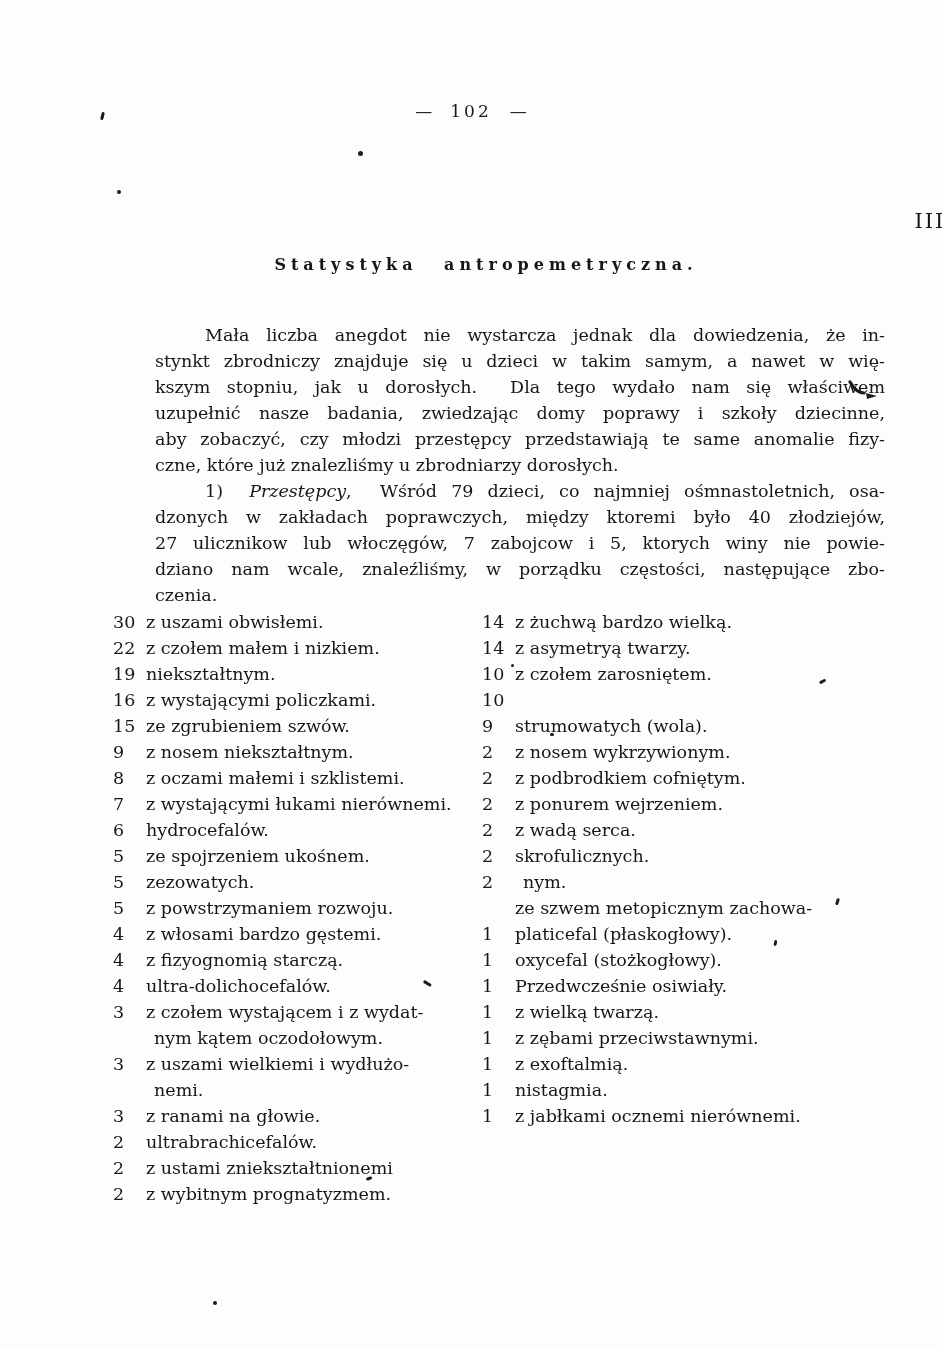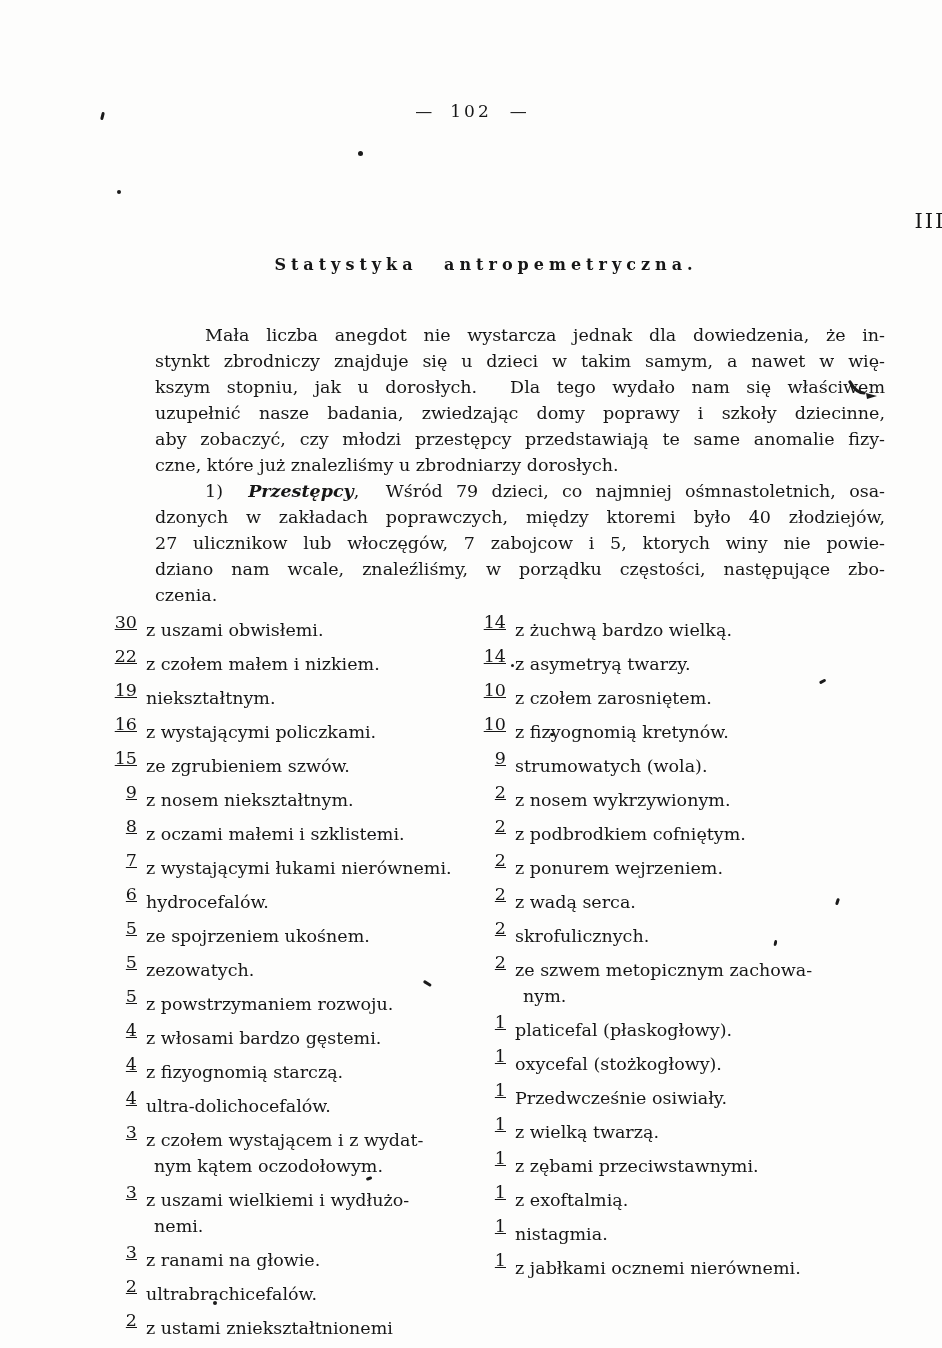--- a/index.html
+++ b/index.html
@@ -43,29 +43,29 @@
     height:26px;
   }
   .para1 .para-line.first{text-indent:50px;}
   .para .para-line.last{text-align-last:left;-moz-text-align-last:left;}
   .para2 .lead{
     text-indent:50px;text-align:justify;
     text-align-last:justify;-moz-text-align-last:justify;
     height:26px;
   }
   .para2 .lead .n1{margin-right:12px;}
-  .it{font-style:italic;font-weight:bold;}
+  .it{font-style:italic;}
 
   
   .col{position:absolute;font-size:17.5px;line-height:26px;}
   .col-left{left:113px;top:609px;width:368px;}
   .col-right{left:482px;top:609px;width:366px;}
   .item{display:flex;align-items:flex-start;}
-  .item .n{flex:none;width:24px;text-align:right;text-decoration:underline;}
-  .item .txt{margin-left:9px;margin-top:8px;}
+  .item .n{flex:none;width:24px;text-align:left;}
+  .item .txt{margin-left:9px;}
   .li-line{line-height:26px;}
   .li-line.cont{padding-left:8px;}
 
   
   .speck{position:absolute;background:#1b1b1b;border-radius:1.5px;}
   .speck.dot{border-radius:50%;}
   .inkmark{position:absolute;}
 </style>
 </head>
 <body>
@@ -248,23 +248,20 @@
         </div>
       </div>
       <div class="item">
         <span class="n">10</span>
         <div class="txt">
           <div class="li-line">z czołem zarosniętem.</div>
         </div>
       </div>
       <div class="item">
         <span class="n">10</span>
-        <div class="txt">
-          <div class="li-line">z fizyognomią kretynów.</div>
-        </div>
       </div>
       <div class="item">
         <span class="n">9</span>
         <div class="txt">
           <div class="li-line">strumowatych (wola).</div>
         </div>
       </div>
       <div class="item">
         <span class="n">2</span>
         <div class="txt">
@@ -291,22 +288,22 @@
       </div>
       <div class="item">
         <span class="n">2</span>
         <div class="txt">
           <div class="li-line">skrofulicznych.</div>
         </div>
       </div>
       <div class="item">
         <span class="n">2</span>
         <div class="txt">
+          <div class="li-line cont">nym.</div>
           <div class="li-line">ze szwem metopicznym zachowa-</div>
-          <div class="li-line cont">nym.</div>
         </div>
       </div>
       <div class="item">
         <span class="n">1</span>
         <div class="txt">
           <div class="li-line">platicefal (płaskogłowy).</div>
         </div>
       </div>
       <div class="item">
         <span class="n">1</span>

